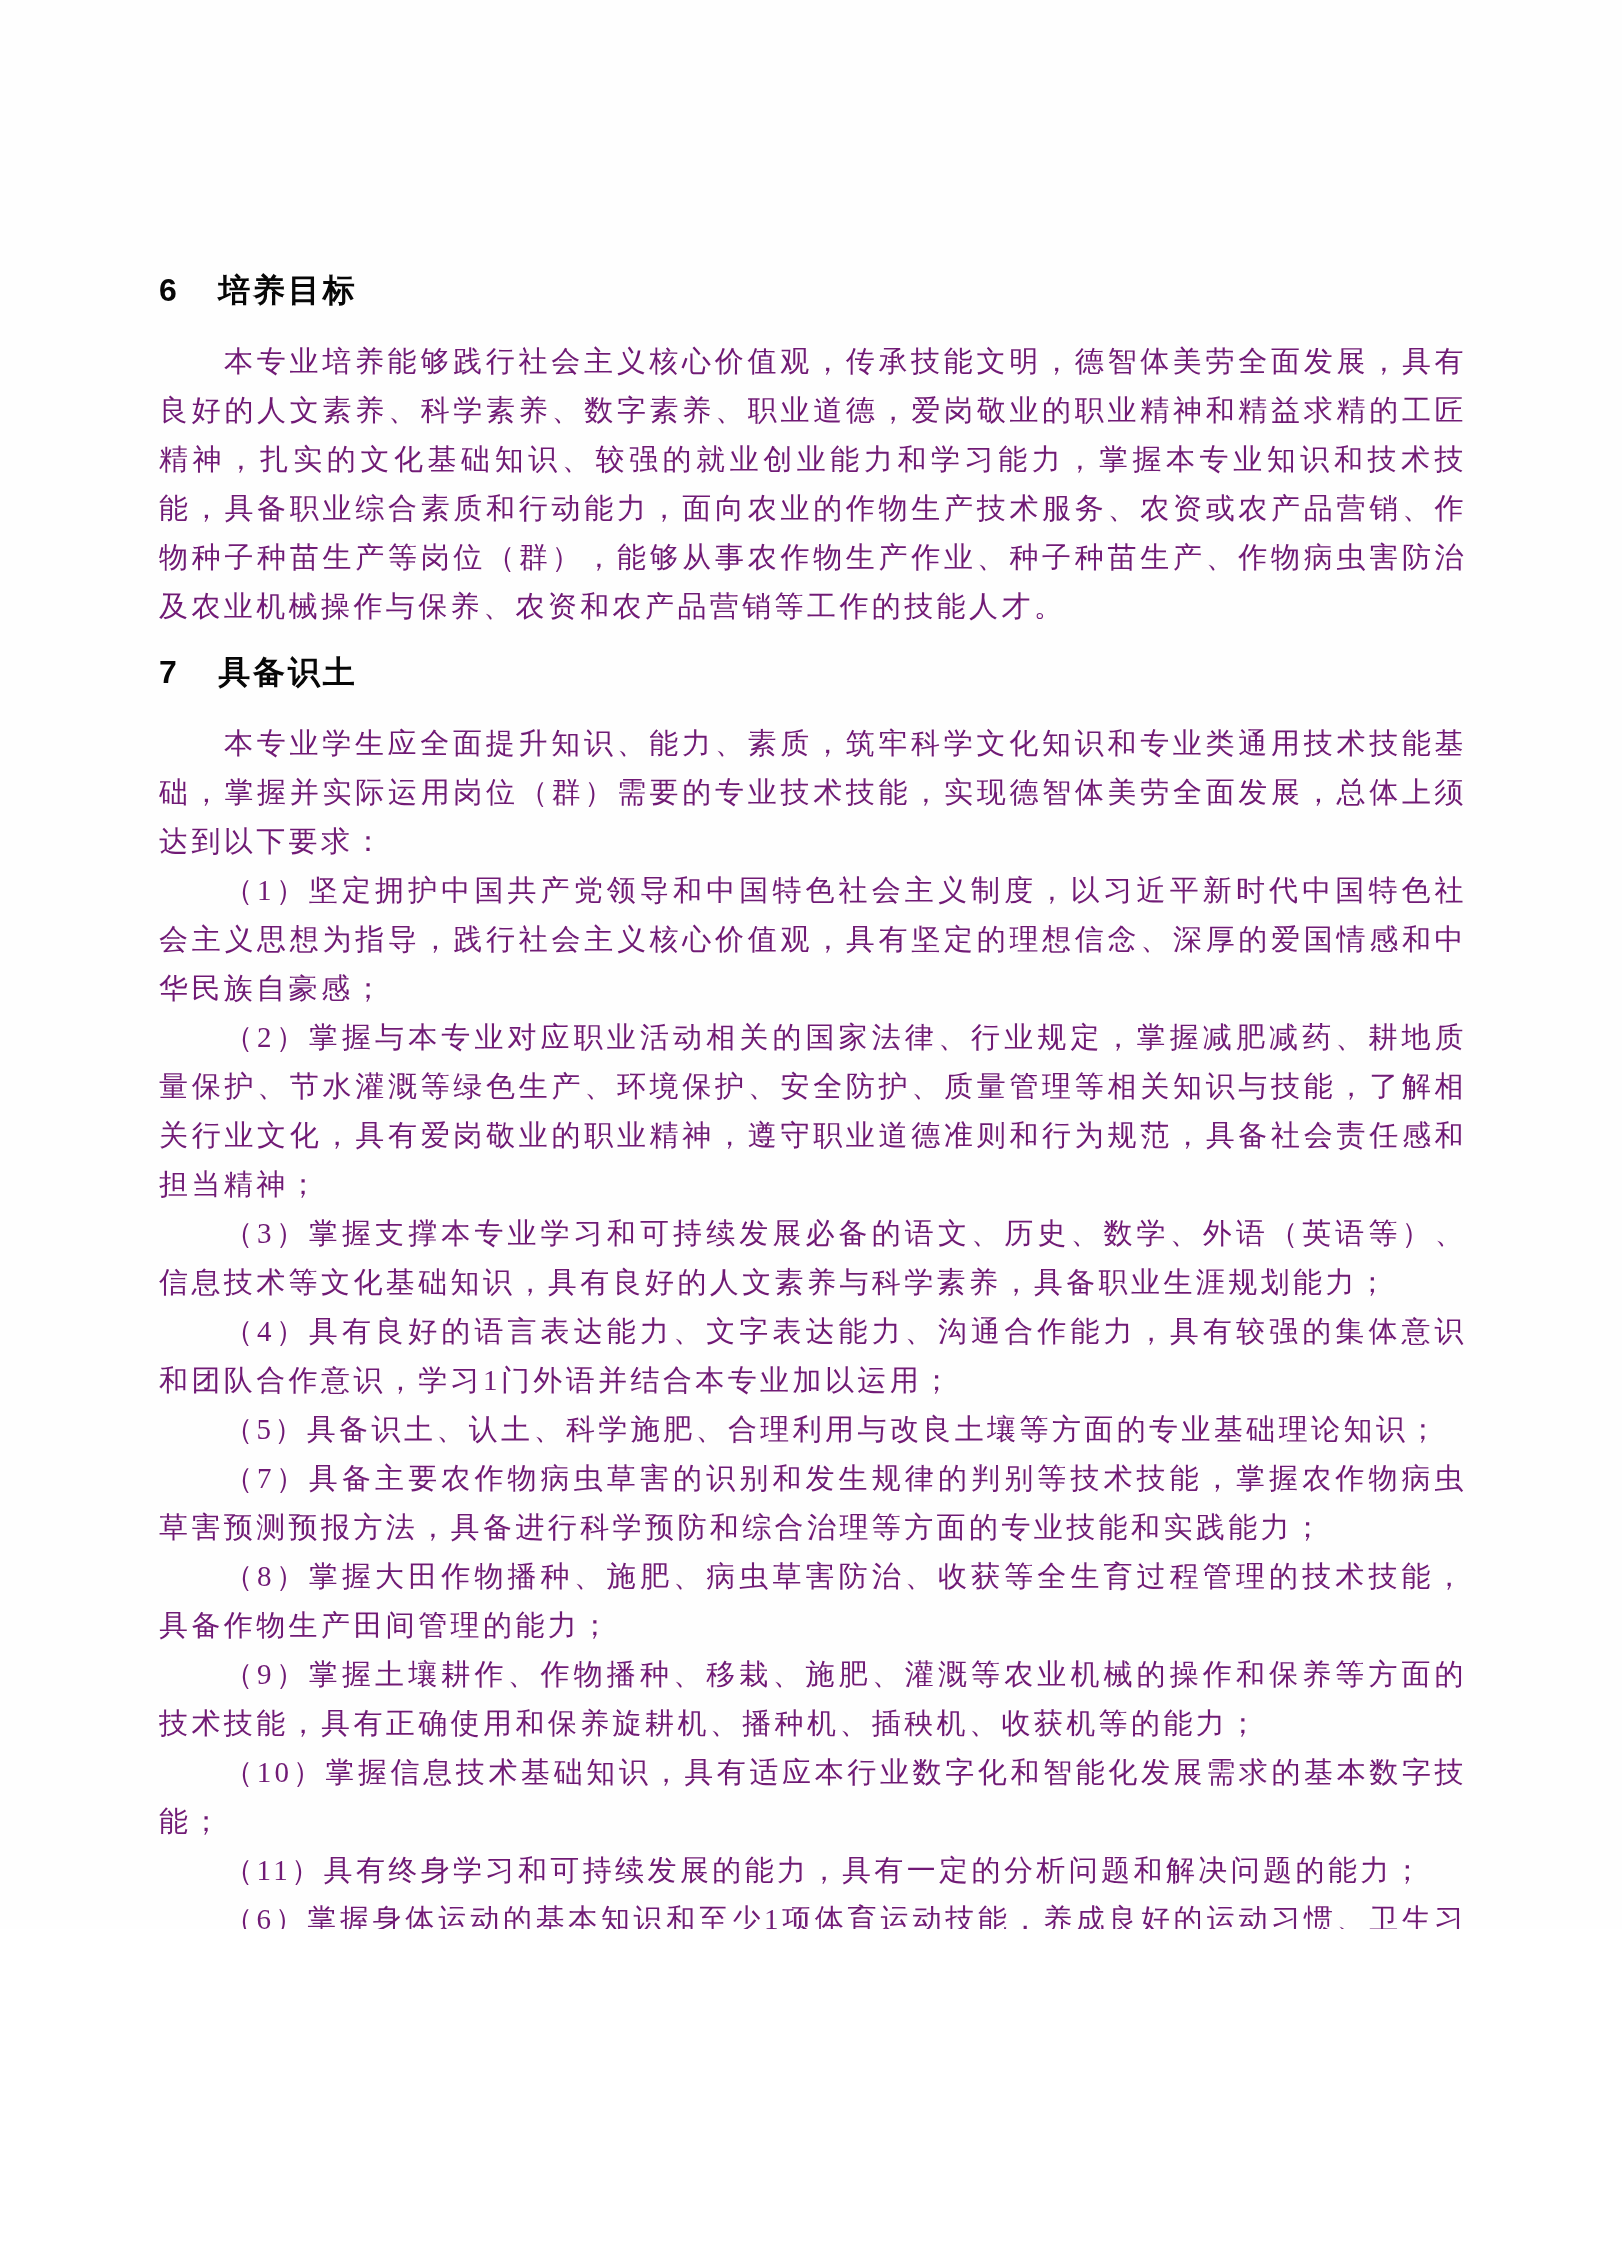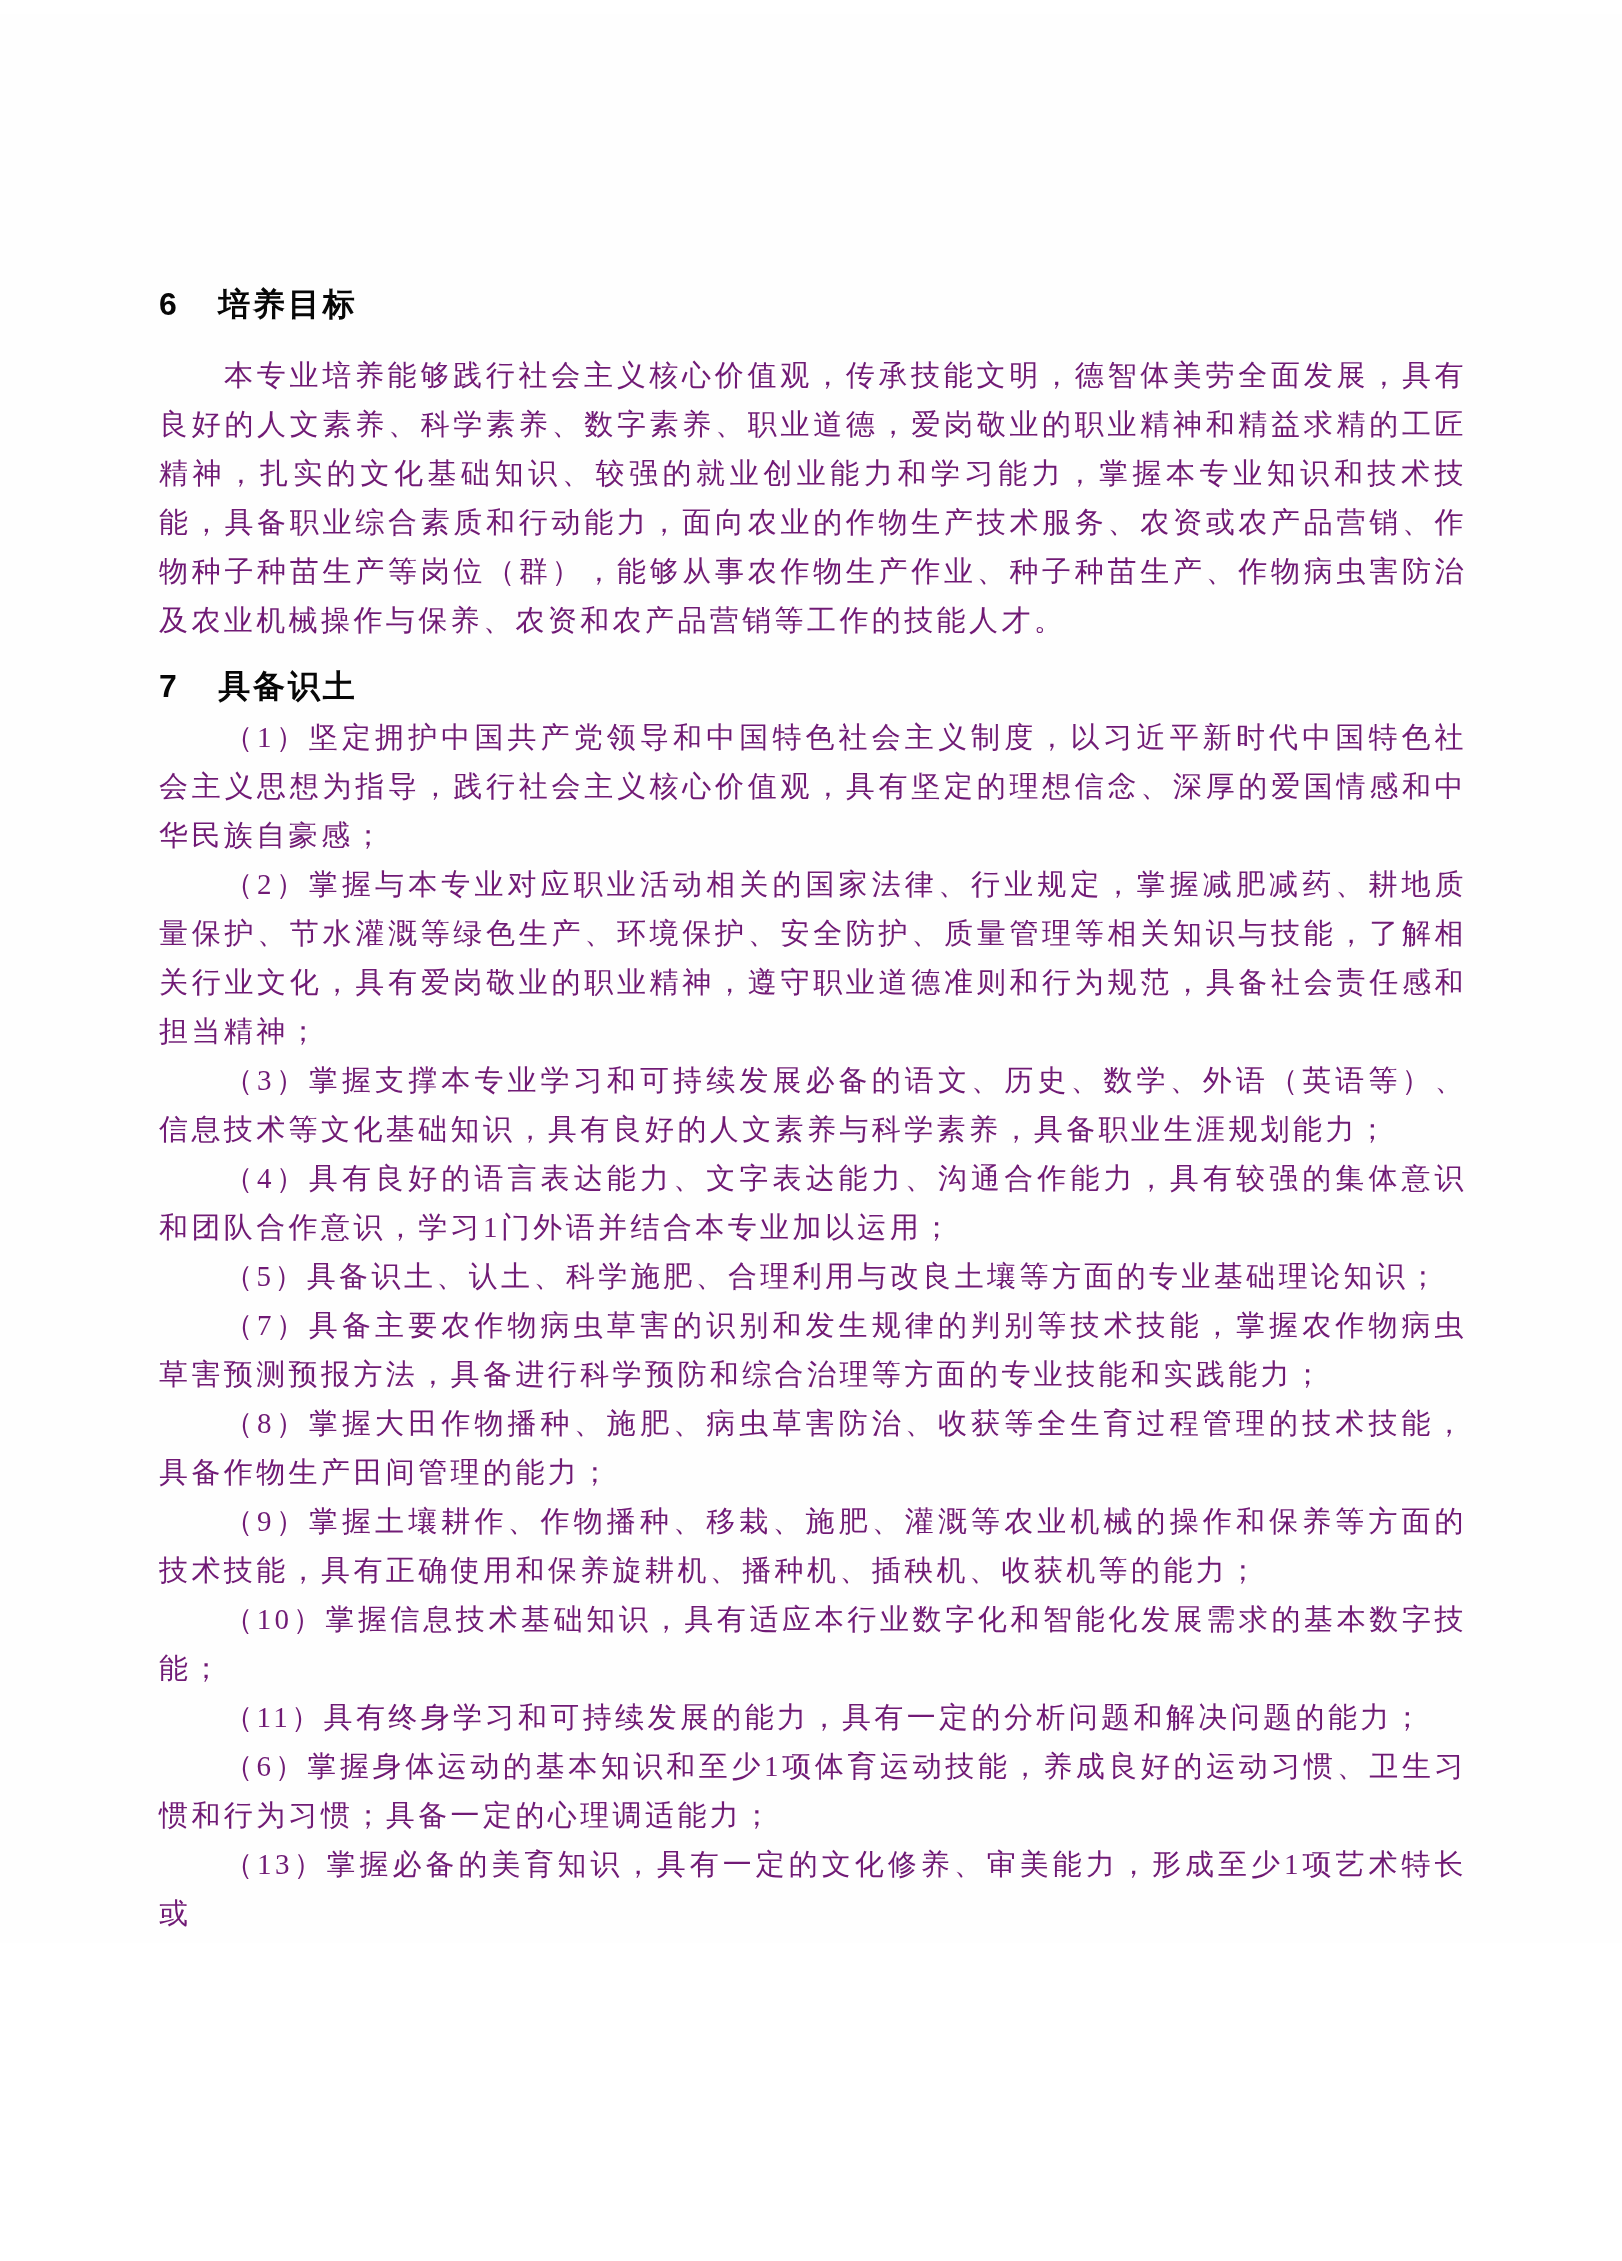--- a/index.html
+++ b/index.html
@@ -10,21 +10,20 @@
   .page {
     position: relative;
     width: 1622px;
     height: 1929px;
     background: #fefefe;
     box-sizing: border-box;
     padding: 263px 155px 0 159px;
     overflow: hidden;
     font-family: "Liberation Serif", "DejaVu Serif", serif;
     color: #0d0d0d;
-    margin-top: 14px;
   }
   .sec-heading {
     font-family: "Liberation Sans", "DejaVu Sans", sans-serif;
     font-weight: 700;
     font-size: 32px;
     line-height: 54px;
     letter-spacing: 2.8px;
     margin: 0;
     color: #070707;
   }
@@ -71,20 +70,21 @@
       <span class="sec-title">培养目标</span>
     </h2>
     <p class="para lead">本专业培养能够践行社会主义核心价值观，传承技能文明，德智体美劳全面发展，具有良好的人文素养、科学素养、数字素养、职业道德，爱岗敬业的职业精神和精益求精的工匠精神，扎实的文化基础知识、较强的就业创业能力和学习能力，掌握本专业知识和技术技能，具备职业综合素质和行动能力，面向农业的作物生产技术服务、农资或农产品营销、作物种子种苗生产等岗位（群），能够从事农作物生产作业、种子种苗生产、作物病虫害防治及农业机械操作与保养、农资和农产品营销等工作的技能人才。</p>
   </section>
 
   <section>
     <h2 class="sec-heading h7">
       <span class="sec-num">7</span>
       <span class="sec-title">具备识土</span>
     </h2>
+    <p class="para lead">本专业学生应全面提升知识、能力、素质，筑牢科学文化知识和专业类通用技术技能基础，掌握并实际运用岗位（群）需要的专业技术技能，实现德智体美劳全面发展，总体上须达到以下要求：</p>
     <div class="items">
         <p class="para">（1）坚定拥护中国共产党领导和中国特色社会主义制度，以习近平新时代中国特色社会主义思想为指导，践行社会主义核心价值观，具有坚定的理想信念、深厚的爱国情感和中华民族自豪感；</p>
         <p class="para">（2）掌握与本专业对应职业活动相关的国家法律、行业规定，掌握减肥减药、耕地质量保护、节水灌溉等绿色生产、环境保护、安全防护、质量管理等相关知识与技能，了解相关行业文化，具有爱岗敬业的职业精神，遵守职业道德准则和行为规范，具备社会责任感和担当精神；</p>
         <p class="para">（3）掌握支撑本专业学习和可持续发展必备的语文、历史、数学、外语（英语等）、信息技术等文化基础知识，具有良好的人文素养与科学素养，具备职业生涯规划能力；</p>
         <p class="para">（4）具有良好的语言表达能力、文字表达能力、沟通合作能力，具有较强的集体意识和团队合作意识，学习1门外语并结合本专业加以运用；</p>
         <p class="para">（5）具备识土、认土、科学施肥、合理利用与改良土壤等方面的专业基础理论知识；</p>
         <p class="para">（7）具备主要农作物病虫草害的识别和发生规律的判别等技术技能，掌握农作物病虫草害预测预报方法，具备进行科学预防和综合治理等方面的专业技能和实践能力；</p>
         <p class="para">（8）掌握大田作物播种、施肥、病虫草害防治、收获等全生育过程管理的技术技能，具备作物生产田间管理的能力；</p>
         <p class="para">（9）掌握土壤耕作、作物播种、移栽、施肥、灌溉等农业机械的操作和保养等方面的技术技能，具有正确使用和保养旋耕机、播种机、插秧机、收获机等的能力；</p>
         <p class="para">（10）掌握信息技术基础知识，具有适应本行业数字化和智能化发展需求的基本数字技能；</p>

